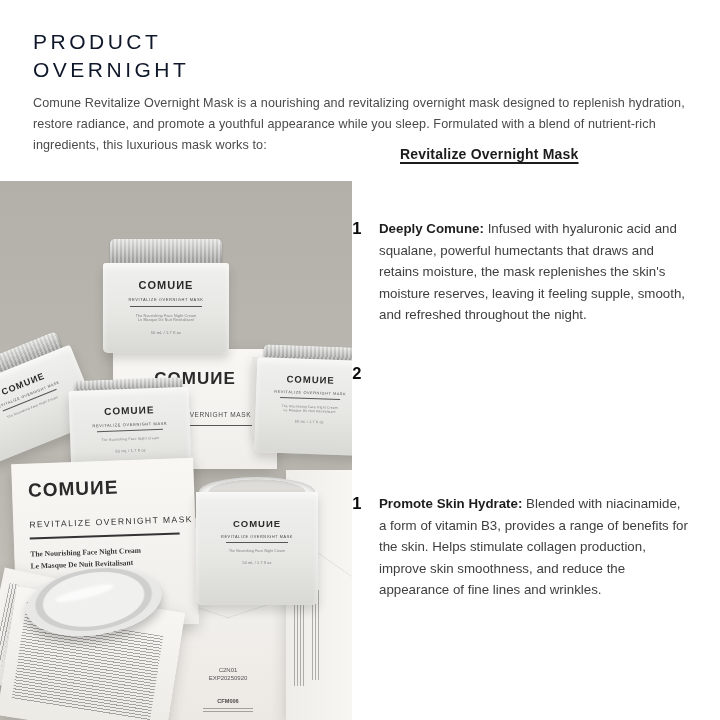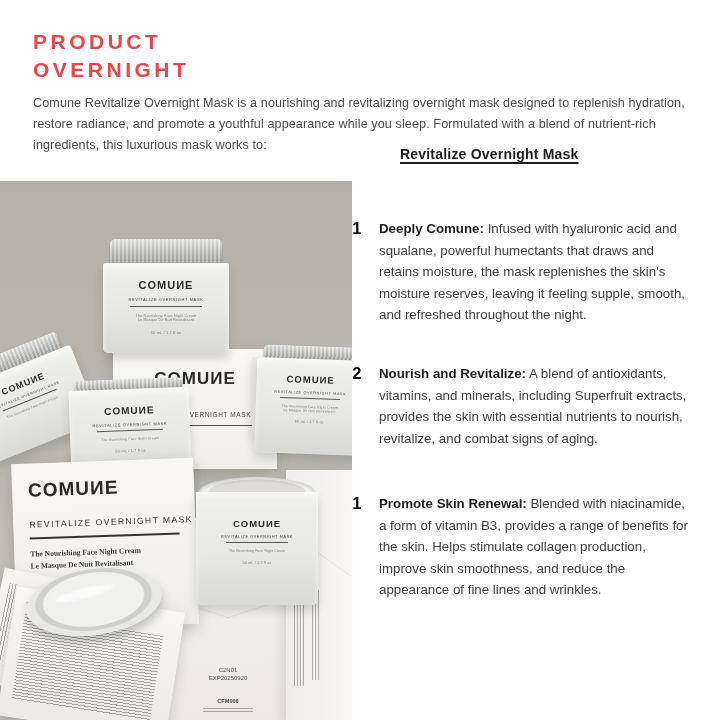--- a/index.html
+++ b/index.html
@@ -1,22 +1,22 @@
 <!DOCTYPE html>
 <html><head>
 <meta charset="utf-8">
 <style>
   * { margin:0; padding:0; box-sizing:border-box; }
   html,body { width:720px; height:720px; background:#ffffff; overflow:hidden;
     font-family:"Liberation Sans", sans-serif; }
   #page { position:relative; width:720px; height:720px; background:#fff; }
 
   
-  .title { position:absolute; left:33px; top:28px; font-size:21px; font-weight:700;
-    letter-spacing:3.5px; line-height:28px; color:#ef4444; }
+  .title { position:absolute; left:33px; top:28px; font-size:21px; font-weight:400;
+    letter-spacing:3.5px; line-height:28px; color:#0f172a; }
   .intro { position:absolute; left:33px; top:93px; width:664px; font-size:12.6px;
     line-height:21px; color:#4a4a4a; letter-spacing:.1px; }
 
   
   .benefits-heading { position:absolute; left:400px; top:146px; font-size:14px;
     font-weight:700; color:#1c1c1c; letter-spacing:.2px;
     text-decoration:underline; text-underline-offset:3px; text-decoration-thickness:1.5px; }
   .benefit { position:absolute; left:341px; display:flex;margin-top:35px; }
   .benefit .num { width:38px; flex:0 0 38px; font-size:16.5px; font-weight:700;
     letter-spacing:2px; color:#0b0b0b; line-height:21.5px; }
@@ -61,25 +61,24 @@
   <p class="intro">Comune Revitalize Overnight Mask is a nourishing and revitalizing overnight mask designed to replenish hydration, restore radiance, and promote a youthful appearance while you sleep. Formulated with a blend of nutrient-rich ingredients, this luxurious mask works to:</p>
 
   <div class="benefits-heading">Revitalize Overnight Mask</div>
 
   <div class="benefit" style="top:183px">
     <span class="num">01</span>
     <p class="txt"><b>Deeply Comune:</b> <span>Infused with hyaluronic acid and squalane, powerful humectants that draws and retains moisture, the mask replenishes the skin's moisture reserves, leaving it feeling supple, smooth, and refreshed throughout the night.</span></p>
   </div>
   <div class="benefit" style="top:328px">
     <span class="num">02</span>
-    <p class="txt"><b>Nourish and Revitalize:</b> <span>A blend of antioxidants, vitamins, and minerals, including Superfruit extracts, provides the skin with essential nutrients to nourish, revitalize, and combat signs of aging.</span></p>
   </div>
   <div class="benefit" style="top:458px">
     <span class="num">01</span>
-    <p class="txt"><b>Promote Skin Renewal:</b> <span>Blended with niacinamide, a form of vitamin B3, provides a range of benefits for the skin. Helps stimulate collagen production, improve skin smoothness, and reduce the appearance of fine lines and wrinkles.</span></p>
+    <p class="txt"><b>Promote Skin Hydrate:</b> <span>Blended with niacinamide, a form of vitamin B3, provides a range of benefits for the skin. Helps stimulate collagen production, improve skin smoothness, and reduce the appearance of fine lines and wrinkles.</span></p>
   </div>
   <div class="benefit" style="top:603px">
   </div>
 
   <div class="photo">
     <div class="shadow-smudge"></div>
 
     <div class="box" style="left:113px; top:168px; width:164px; height:120px;">
       <div style="position:absolute; left:0; right:0; top:20px; text-align:center; font-size:17px;" class="brand-lg">COMUИE</div>
       <div class="pname" style="left:12px; right:12px; top:62px; font-size:6.5px; text-align:center; overflow:hidden;">REVITALIZE OVERNIGHT MASK</div>

